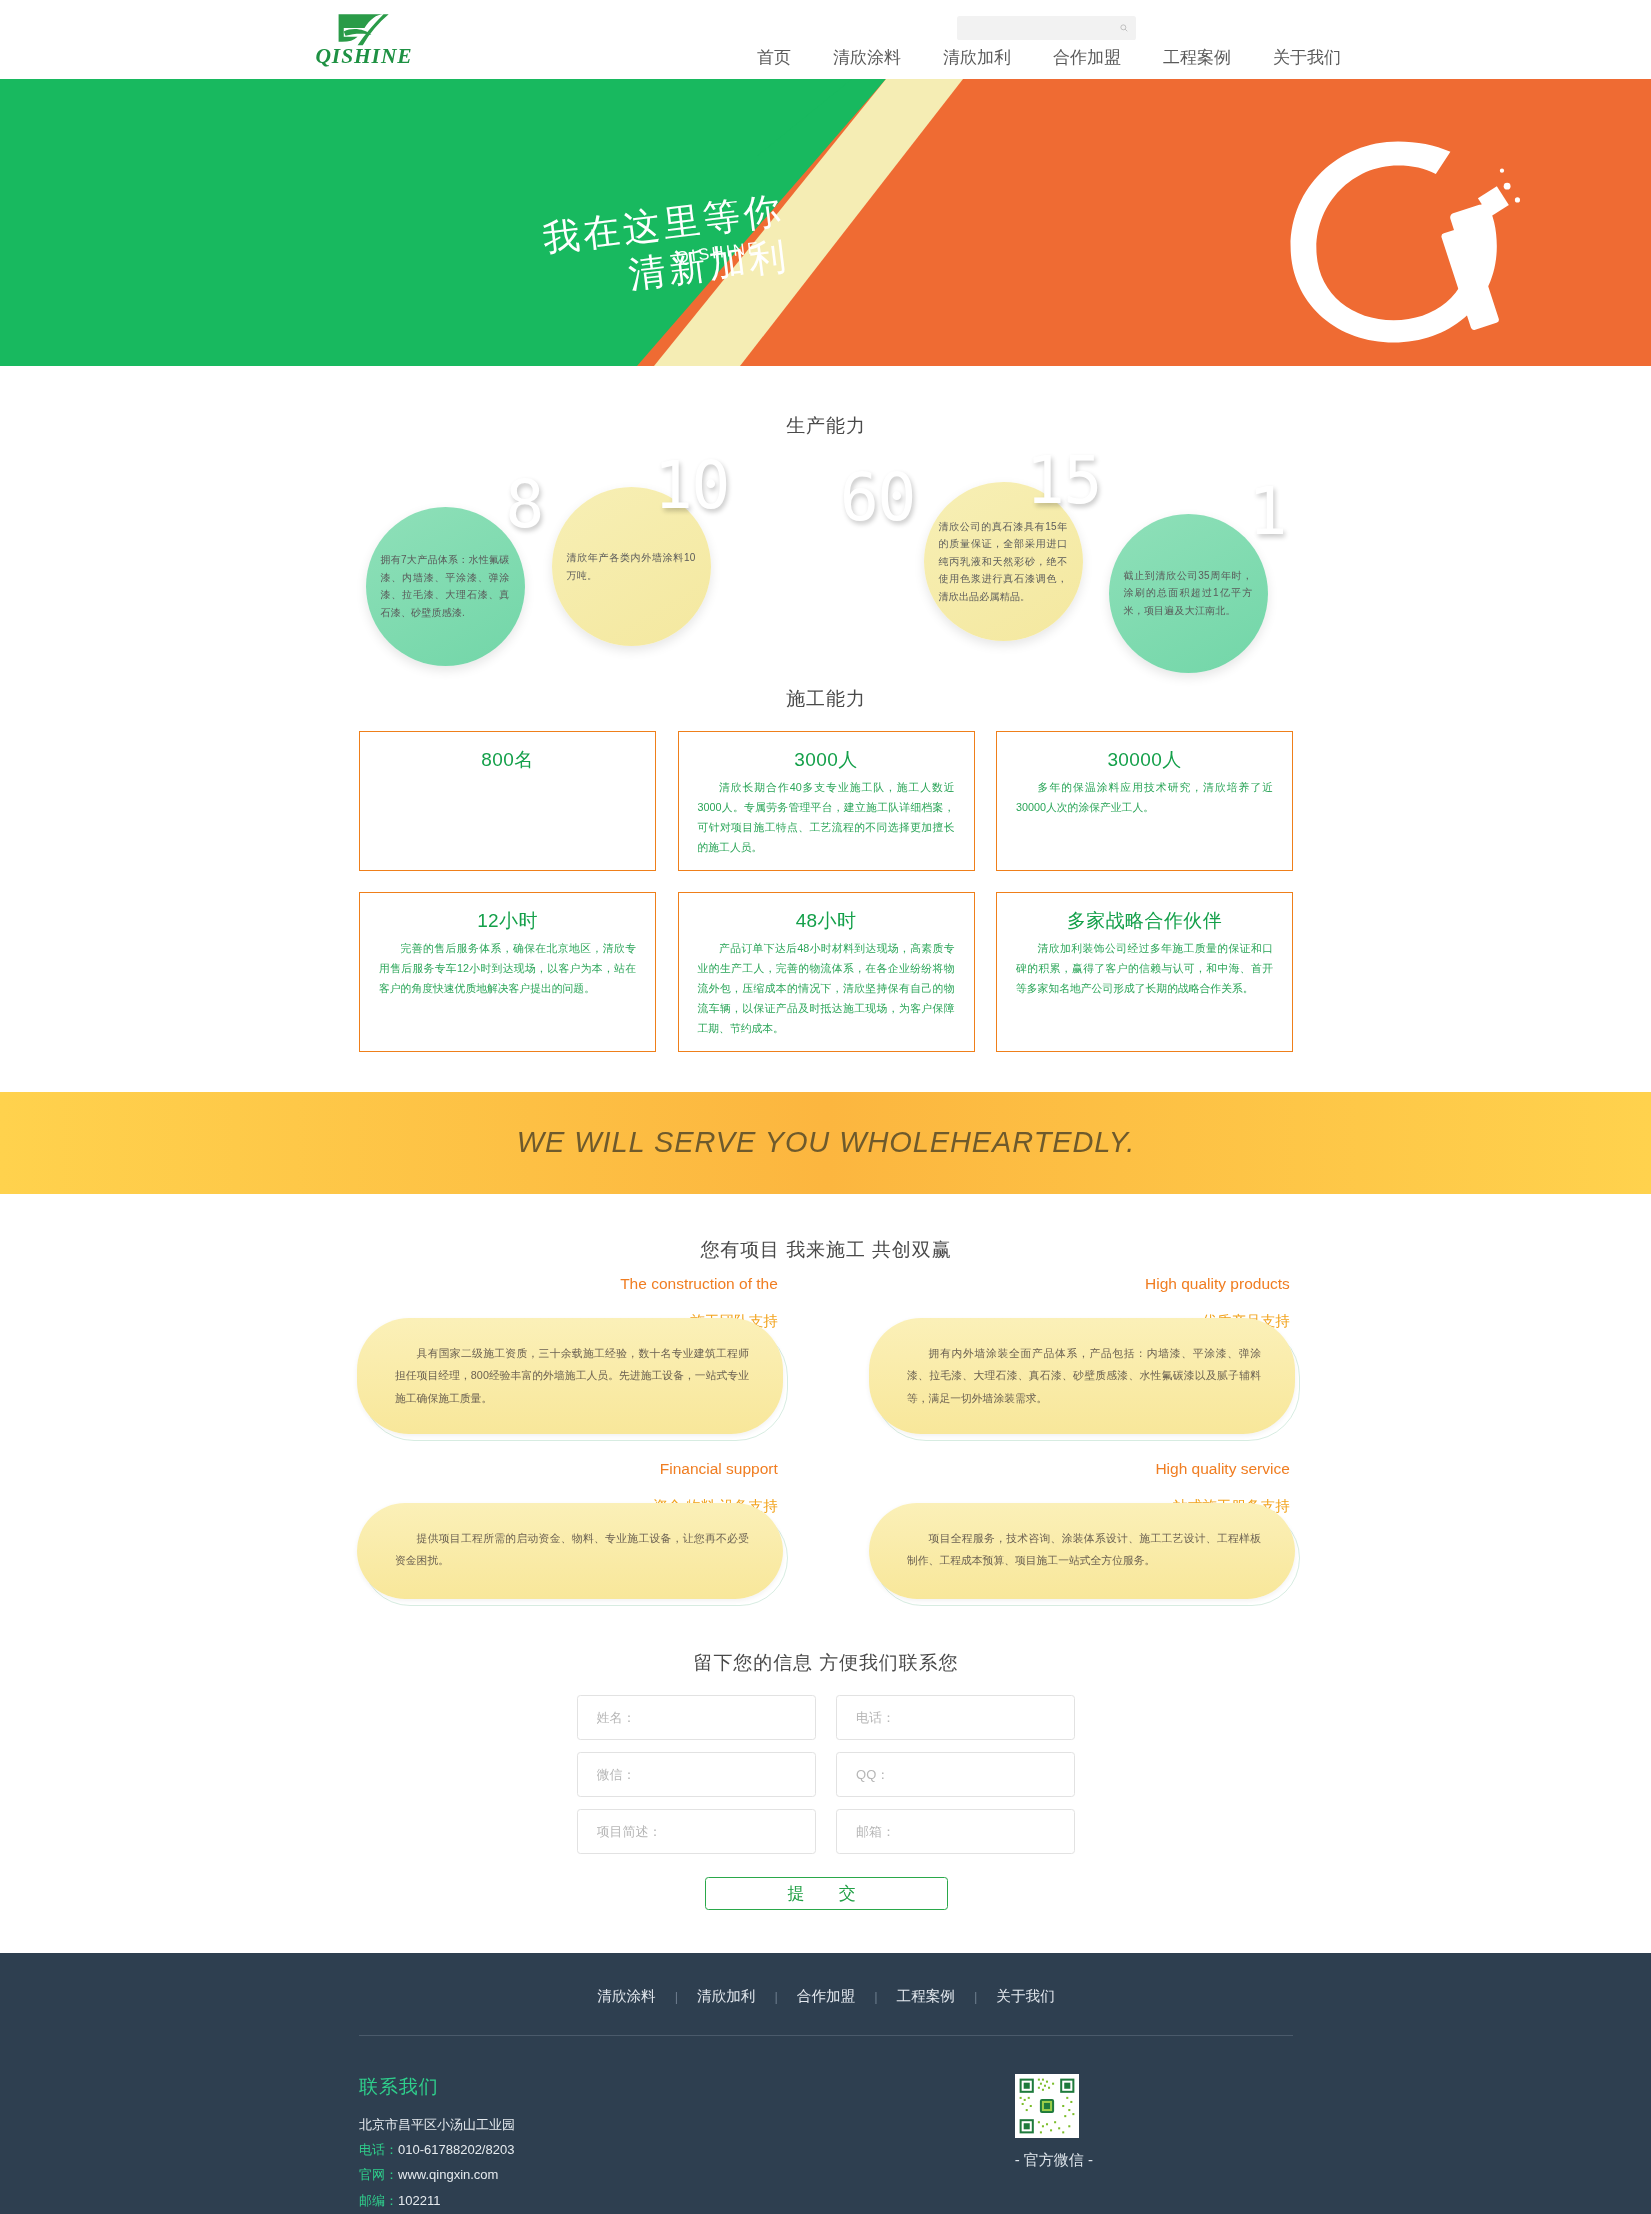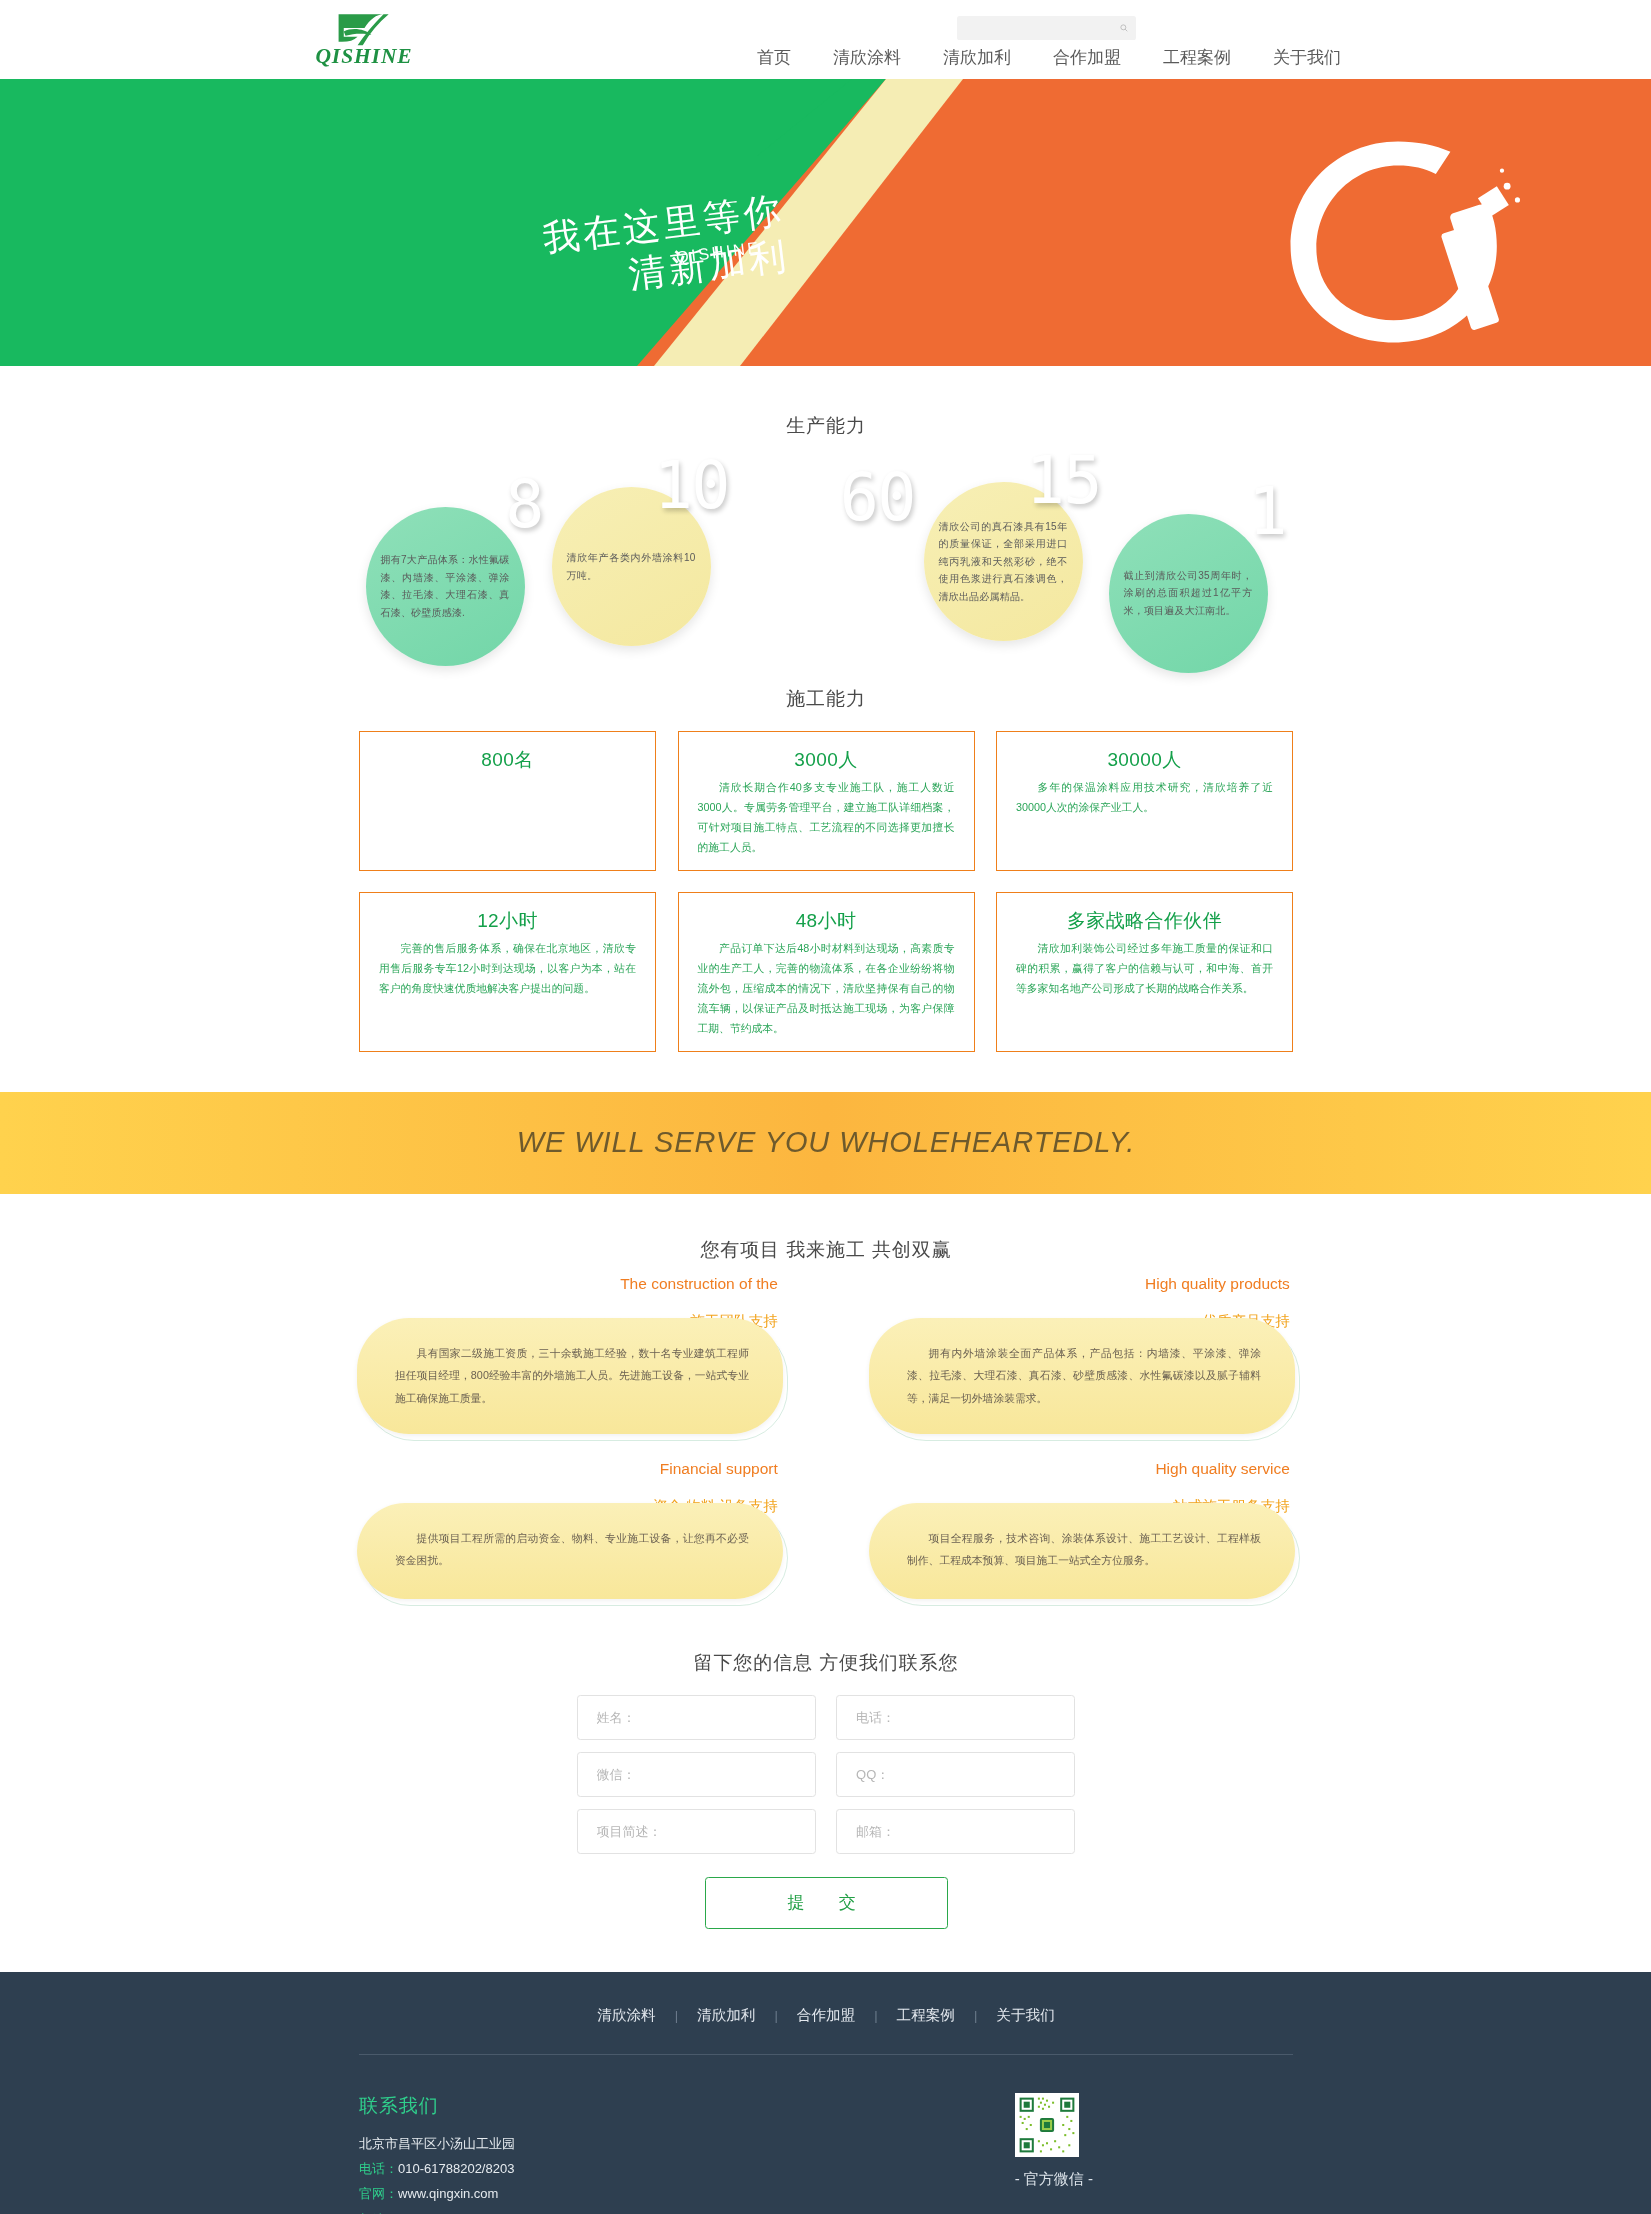--- a/index.html
+++ b/index.html
@@ -176,21 +176,21 @@
     width: 499px; margin: 19px auto 0;
     display: grid; grid-template-columns: 239px 239px; gap: 12px 20.6px;
   }
   .f-input {
     height: 45px; border: 0.9px solid #e2e2e2; border-radius: 3.4px;
     background: #fff; padding: 0 19px; font-size: 13px; color: #444;
     outline: none; font-family: inherit; width: 100%;
   }
   .f-input::placeholder { color: #b6b6b6; }
   .submit-btn {
-    display: block; margin: 22.4px auto 0; width: 243px; height: 52px;
+    display: block; margin: 22.4px auto 0; width: 243px; height: 33px;
     background: #fff; border: 0.9px solid #2aa84a; border-radius: 3.4px;
     color: #22a046; font-size: 17px; letter-spacing: 8.6px;
     cursor: pointer; font-family: inherit;
   }
 
   
   .footer { background: #2e3f50; width: 1652px; padding-top: 34px; position: relative; }
   .foot-nav {
     display: flex; justify-content: center; align-items: center;
     gap: 0; padding-bottom: 29px;

